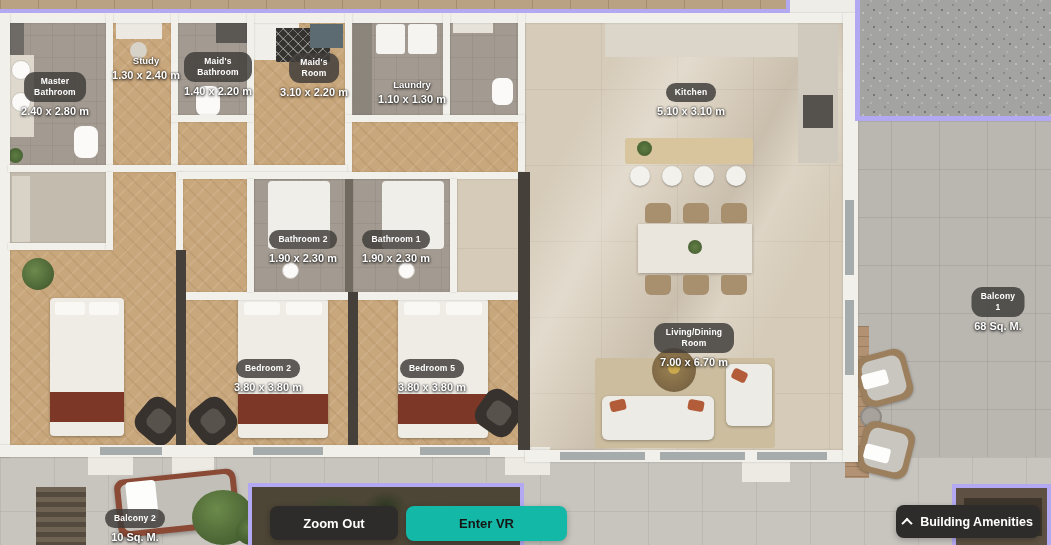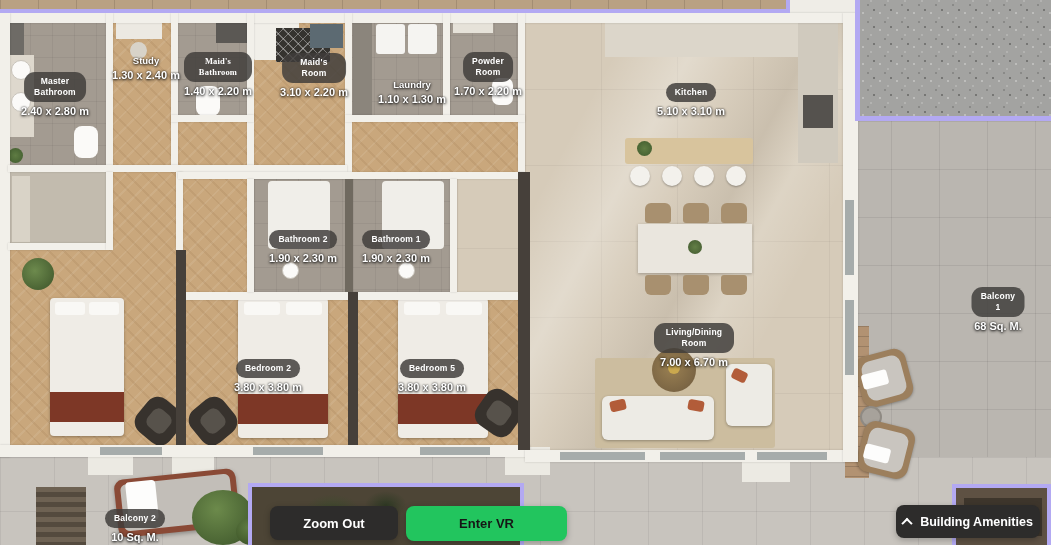--- a/index.html
+++ b/index.html
@@ -53,21 +53,21 @@
           line-height:1.3; padding:4px 9px; border-radius:11px; letter-spacing:.2px; }
   .dim { color:#fff; font-size:11px; font-weight:bold; margin-top:3px; white-space:nowrap;
          text-shadow:0 1px 3px rgba(0,0,0,.95), 0 0 2px rgba(0,0,0,.7); }
   .pname { color:#fff; font-size:9.5px; font-weight:bold; white-space:nowrap;
          text-shadow:0 1px 3px rgba(0,0,0,.95), 0 0 2px rgba(0,0,0,.7); }
 
   
   .btn { position:absolute; z-index:60; display:flex; align-items:center; justify-content:center;
          border-radius:8px; cursor:pointer; font-weight:bold; box-shadow:0 2px 6px rgba(0,0,0,.25); }
   .btn-dark { background:#2d2c2b; color:#fff; font-size:13px; }
-  .btn-light { background:#22c55e; color:#161616; font-size:13px; }
+  .btn-light { background:#14b8a6; color:#161616; font-size:13px; }
   .chev { display:inline-block; width:8px; height:8px; border-left:2px solid #fff; border-top:2px solid #fff;
           transform:rotate(45deg) translate(1px,1px); margin-right:9px; }
 </style>
 </head>
 <body>
 
 <div id="scene">
 
   <div class="abs" style="left:0;top:0;width:790px;height:9px;background:#b9a183;background-image:repeating-linear-gradient(90deg,rgba(0,0,0,.12) 0 1px,transparent 1px 38px);"></div>
   <div class="abs" style="left:786px;top:0;width:69px;height:13px;background:#efede7;"></div>
@@ -234,34 +234,30 @@
 
   <div class="label" style="left:55px;top:72px;">
     <div class="pill" style="width:62px;">Master Bathroom</div>
     <div class="dim">2.40 x 2.80 m</div>
   </div>
   <div class="label" style="left:146px;top:55px;">
     <div class="pname">Study</div>
     <div class="dim">1.30 x 2.40 m</div>
   </div>
   <div class="label" style="left:218px;top:52px;">
-    <div class="pill" style="width:68px;font-family:Liberation Serif, serif;">Maid's Bathroom</div>
+    <div class="pill" style="width:68px;">Maid's Bathroom</div>
     <div class="dim">1.40 x 2.20 m</div>
   </div>
   <div class="label" style="left:314px;top:53px;">
-    <div class="pill" style="width:64px;">Maid's Room</div>
+    <div class="pill" style="width:50px;">Maid's Room</div>
     <div class="dim">3.10 x 2.20 m</div>
   </div>
   <div class="label" style="left:412px;top:79px;">
     <div class="pname">Laundry</div>
     <div class="dim">1.10 x 1.30 m</div>
-  </div>
-  <div class="label" style="left:488px;top:52px;">
-    <div class="pill" style="width:50px;">Powder Room</div>
-    <div class="dim">1.70 x 2.20 m</div>
   </div>
   <div class="label" style="left:691px;top:81px;">
     <div class="pill">Kitchen</div>
     <div class="dim">5.10 x 3.10 m</div>
   </div>
   <div class="label" style="left:303px;top:228px;">
     <div class="pill">Bathroom 2</div>
     <div class="dim">1.90 x 2.30 m</div>
   </div>
   <div class="label" style="left:396px;top:228px;">

